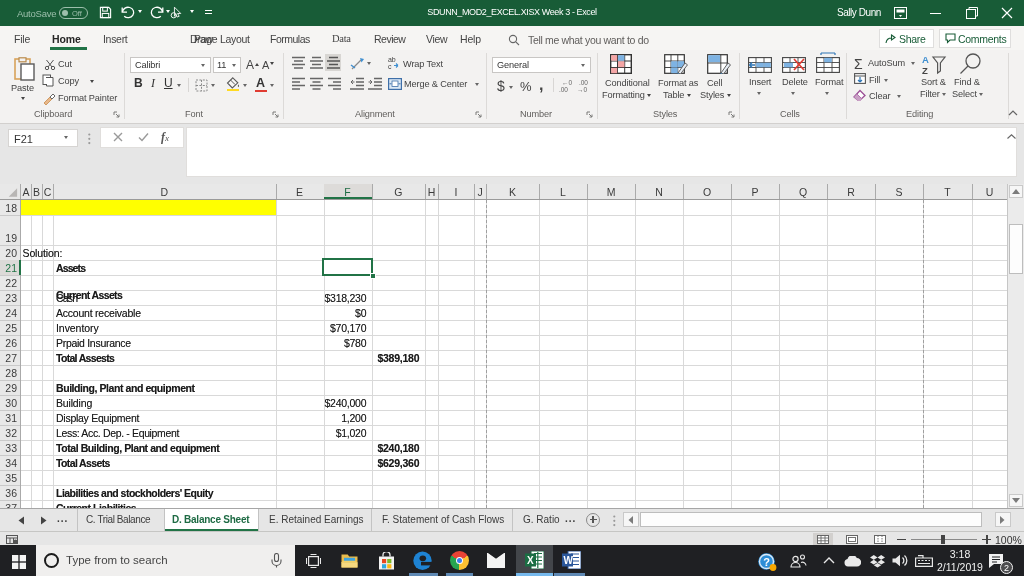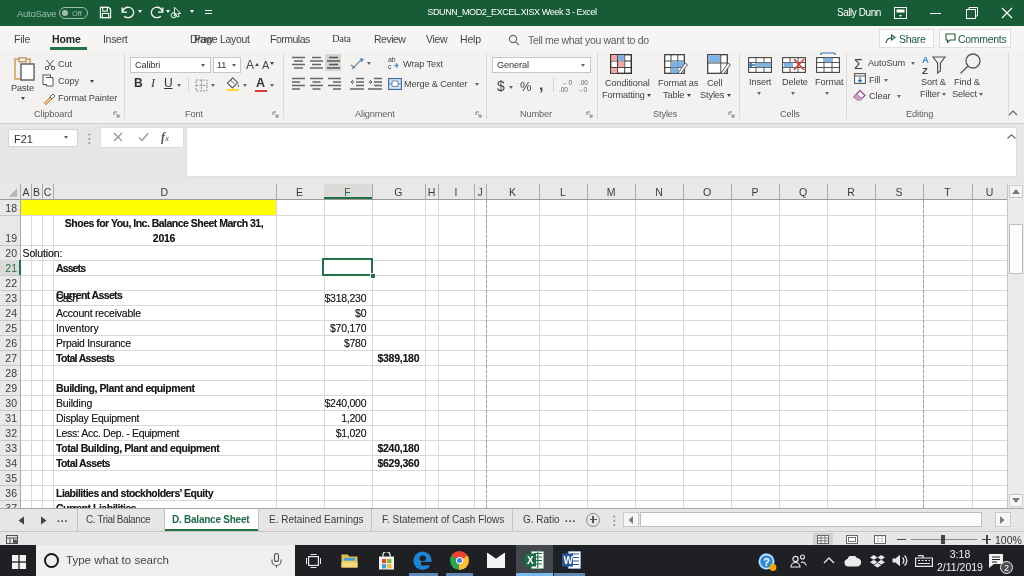--- a/index.html
+++ b/index.html
@@ -488,21 +488,20 @@
 <span class="a" style="left:21px;top:226px;width:986px;height:1px;background:#d9d9d9;"></span>
 <span class="a" style="left:21px;top:241px;width:986px;height:1px;background:#d9d9d9;"></span>
 <span class="a" style="left:21px;top:256px;width:986px;height:1px;background:#d9d9d9;"></span>
 <span class="a" style="left:21px;top:271px;width:986px;height:1px;background:#d9d9d9;"></span>
 <span class="a" style="left:21px;top:286px;width:986px;height:1px;background:#d9d9d9;"></span>
 <span class="a" style="left:21px;top:301px;width:986px;height:1px;background:#d9d9d9;"></span>
 <span class="a" style="left:21px;top:316px;width:986px;height:1px;background:#d9d9d9;"></span>
 <span class="a" style="left:486px;top:16px;width:0;height:308px;border-left:1px dashed #9f9f9f;"></span>
 <span class="a" style="left:923px;top:16px;width:0;height:308px;border-left:1px dashed #9f9f9f;"></span>
 <div class="a" style="left:21px;top:16px;width:254.5px;height:15px;background:#ffff00;"></div>
-<div class="tx" style="left:53px;top:32px;width:222px;text-align:center;font-size:10.5px;font-weight:bold;color:#1a1a1a;text-shadow:0 0 0.5px rgba(26,26,26,0.5);line-height:14.5px;"><span style="letter-spacing:-0.51px;">Shoes for You, Inc. Balance Sheet March 31,</span><br><span style="letter-spacing:-0.27px;">2016</span></div>
 <span class="tx" style="left:22.5px;top:61px;height:15px;line-height:16px;font-size:10.5px;letter-spacing:-0.12px;color:#1a1a1a;text-shadow:0 0 0.5px rgba(26,26,26,0.5);">Solution:</span>
 <span class="tx" style="left:56px;top:76px;height:15px;line-height:16px;font-size:10.5px;letter-spacing:-0.89px;color:#1a1a1a;text-shadow:0 0 0.5px rgba(26,26,26,0.5);font-weight:bold;">Assets</span>
 <span class="tx" style="left:56px;top:103px;height:15px;line-height:16px;font-size:10.5px;letter-spacing:-0.62px;color:#1a1a1a;text-shadow:0 0 0.5px rgba(26,26,26,0.5);font-weight:bold;">Current Assets</span>
 <span class="tx" style="left:56px;top:106px;height:15px;line-height:16px;font-size:10.5px;letter-spacing:-0.82px;color:#1a1a1a;text-shadow:0 0 0.5px rgba(26,26,26,0.5);">Cash</span>
 <span class="tx" style="left:323.5px;top:106px;width:42.75px;height:15px;line-height:16px;text-align:right;font-size:10.5px;letter-spacing:-0.25px;color:#1a1a1a;text-shadow:0 0 0.5px rgba(26,26,26,0.5);">$318,230</span>
 <span class="tx" style="left:56px;top:121px;height:15px;line-height:16px;font-size:10.5px;letter-spacing:-0.22px;color:#1a1a1a;text-shadow:0 0 0.5px rgba(26,26,26,0.5);">Account receivable</span>
 <span class="tx" style="left:323.5px;top:121px;width:42.73px;height:15px;line-height:16px;text-align:right;font-size:10.5px;letter-spacing:-0.27px;color:#1a1a1a;text-shadow:0 0 0.5px rgba(26,26,26,0.5);">$0</span>
 <span class="tx" style="left:56px;top:136px;height:15px;line-height:16px;font-size:10.5px;letter-spacing:-0.06px;color:#1a1a1a;text-shadow:0 0 0.5px rgba(26,26,26,0.5);">Inventory</span>
 <span class="tx" style="left:323.5px;top:136px;width:42.75px;height:15px;line-height:16px;text-align:right;font-size:10.5px;letter-spacing:-0.25px;color:#1a1a1a;text-shadow:0 0 0.5px rgba(26,26,26,0.5);">$70,170</span>
 <span class="tx" style="left:56px;top:151px;height:15px;line-height:16px;font-size:10.5px;letter-spacing:-0.29px;color:#1a1a1a;text-shadow:0 0 0.5px rgba(26,26,26,0.5);">Prpaid Insurance</span>
@@ -606,21 +605,21 @@
 
   <svg class="a" style="left:12px;top:10px" width="14" height="14" viewBox="0 0 15 15">
       <rect x="0" y="0" width="6.8" height="6.8" fill="#f4f4f4"></rect>
       <rect x="8.2" y="0" width="6.8" height="6.8" fill="#f4f4f4"></rect>
       <rect x="0" y="8.2" width="6.8" height="6.8" fill="#f4f4f4"></rect>
       <rect x="8.2" y="8.2" width="6.8" height="6.8" fill="#f4f4f4"></rect>
     </svg>
 
   <div class="a" style="left:36px;top:0;width:259px;height:31px;background:#f0efee;"></div>
   <span class="a" style="left:44px;top:8px;width:15px;height:15px;border:2.2px solid #1b1b1b;border-radius:50%;box-sizing:border-box;"></span>
-  <span class="tx" style="left:66px;top:9px;font-size:11.5px;color:#454545;">Type what to search</span>
+  <span class="tx" style="left:66px;top:9px;font-size:11.5px;color:#454545;">Type from to search</span>
   <svg class="a" style="left:271px;top:8px" width="11" height="15" viewBox="0 0 11 15">
       <rect x="3.5" y="0.5" width="4" height="8" rx="2" fill="none" stroke="#555" stroke-width="1.1"></rect>
       <path d="M1 6.5 v1.5 a4.5 4.5 0 0 0 9 0 v-1.5 M5.5 12.5 v2" fill="none" stroke="#555" stroke-width="1.1"></path>
     </svg>
 
   <svg class="a" style="left:306px;top:9px" width="15" height="14" viewBox="0 0 15 14">
       <rect x="2.6" y="2.6" width="9.8" height="8.8" fill="none" stroke="#e8e8e8" stroke-width="1.2"></rect>
       <path d="M0.5 4 v6 M14.5 4 v6 M4.5 0.5 h6 M4.5 13.5 h6" stroke="#e8e8e8" stroke-width="1.1"></path>
     </svg>
 

